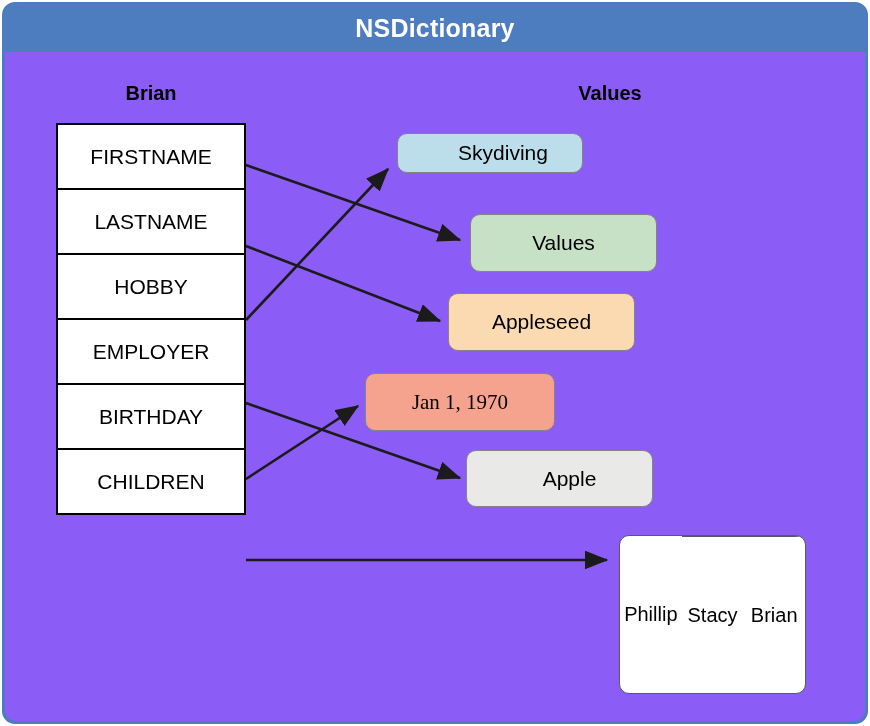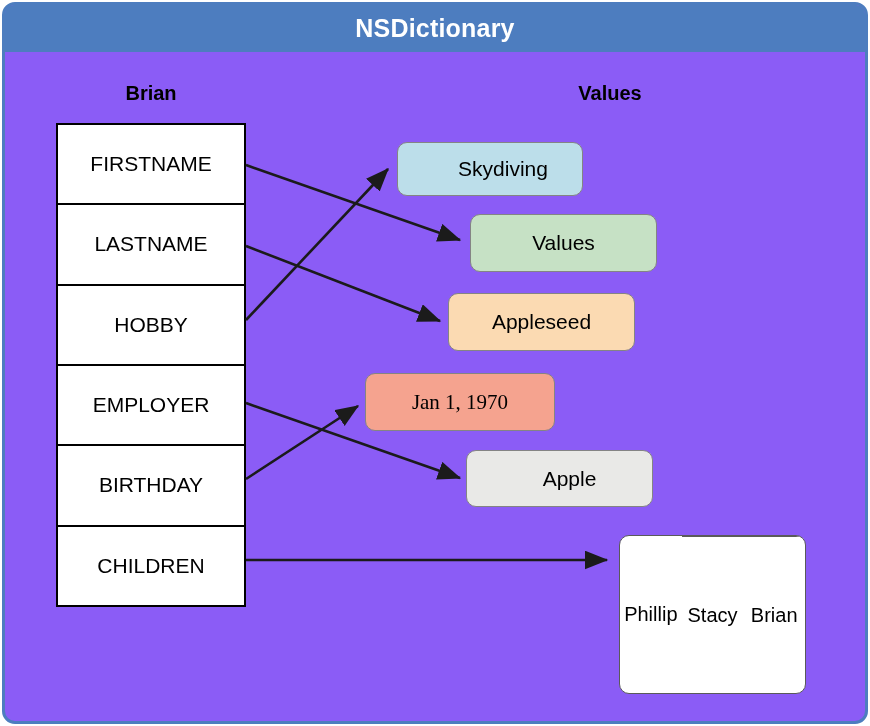--- a/index.html
+++ b/index.html
@@ -47,21 +47,21 @@
     color: #000000;
     text-align: center;
   }
   .keys-heading   { left: 56px;  top: 82px; width: 190px; }
   .values-heading { left: 540px; top: 82px; width: 140px; }
 
   
   .keys-table {
     position: absolute;
     left: 56px; top: 123px;
-    width: 190px; height: 484px;
+    width: 190px; height: 392px;
     border: 2px solid #000000;
     background: #ffffff;
     box-sizing: border-box;
     display: flex;
     flex-direction: column;
   }
   .key-row {
     flex: 1;
     display: flex;
     align-items: center;
@@ -77,21 +77,21 @@
     position: absolute;
     border: 1.5px solid #848484;
     border-radius: 10px;
     box-sizing: border-box;
     display: flex;
     align-items: center;
     justify-content: center;
     font-size: 21px;
     color: #000000;
   }
-  .v-skydiving { left: 397px; top: 142px; width: 186px; height: 54px; padding-left: 26px; }
+  .v-skydiving { left: 397px; top: 133px; width: 186px; height: 40px; padding-left: 26px; }
   .v-johnny    { left: 470px; top: 214px; width: 187px; height: 58px; }
   .v-appleseed { left: 448px; top: 293px; width: 187px; height: 58px; }
   .v-jan       { left: 365px; top: 373px; width: 190px; height: 58px; }
   .v-apple     { left: 466px; top: 450px; width: 187px; height: 57px; }
 
   
   .children-table {
     position: absolute;
     left: 619px; top: 535px;
     width: 187px; height: 159px;

